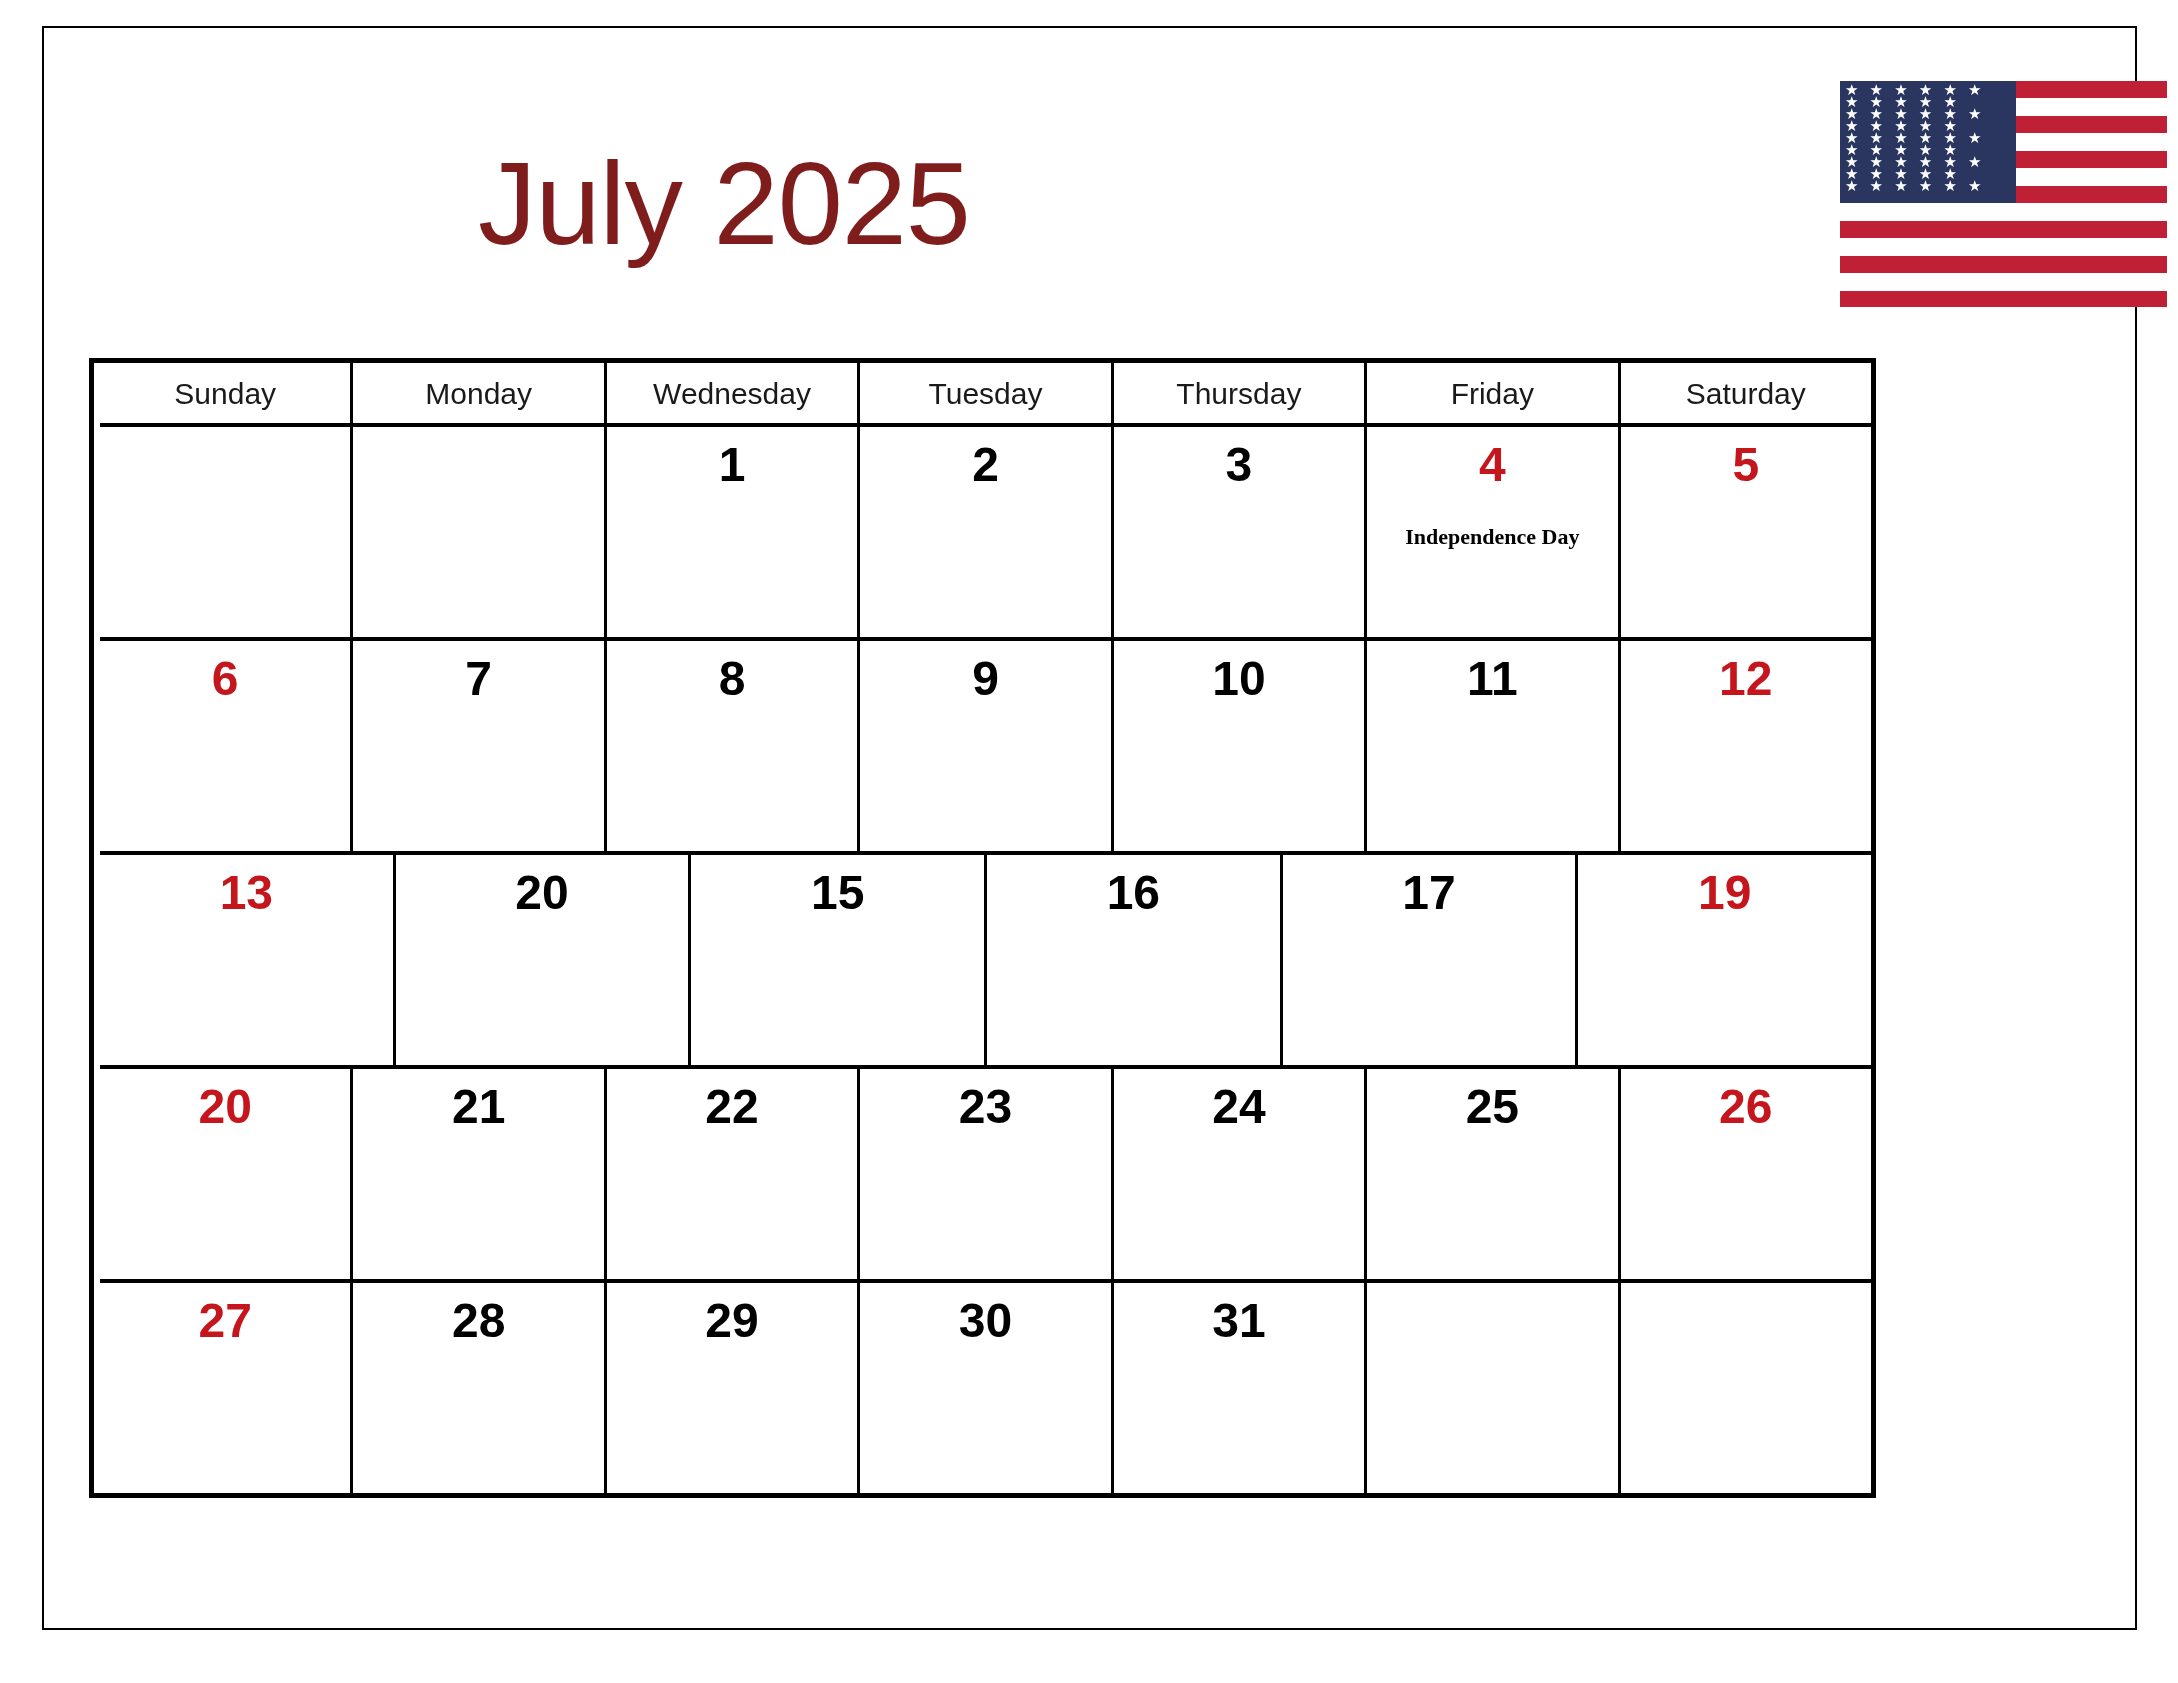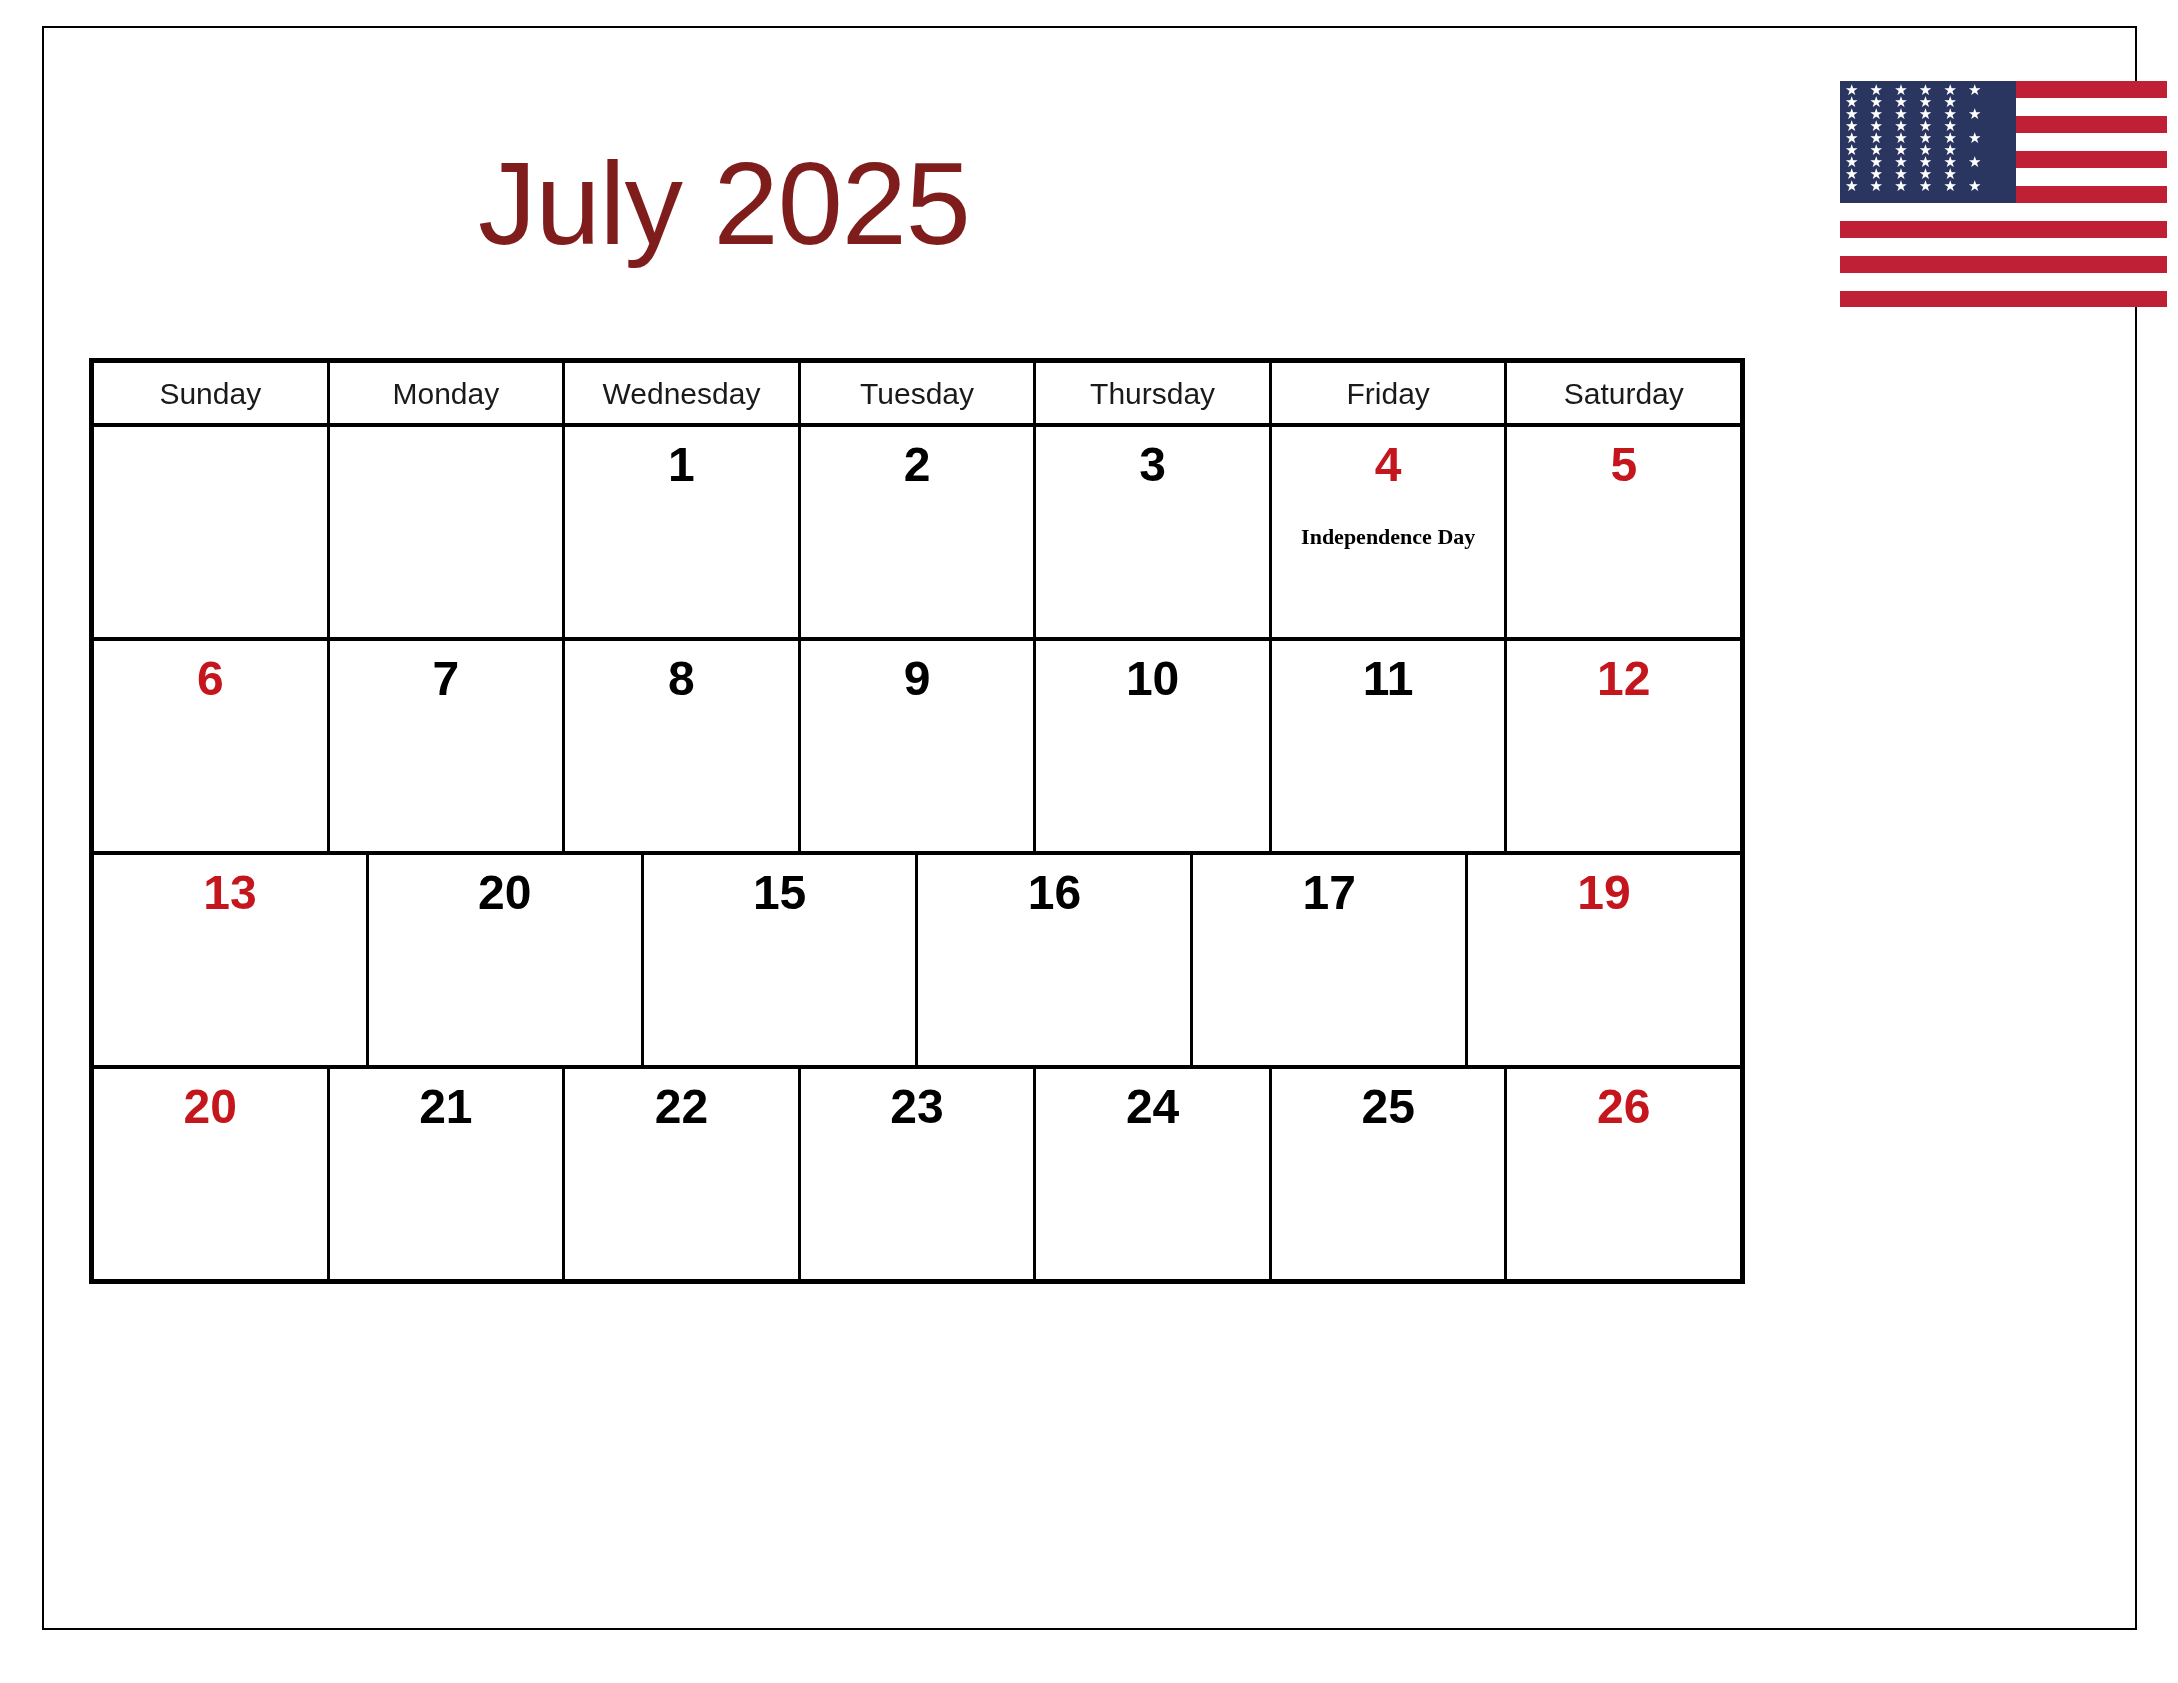--- a/index.html
+++ b/index.html
@@ -97,24 +97,25 @@
     box-sizing: border-box;
     font-family: "DejaVu Sans", sans-serif;
     white-space: pre;
   }
 
   
   .calendar {
     position: absolute;
     left: 89px;
     top: 358px;
-    width: 1656px;
+    width: 1787px;
     border: 5px solid #000000;
     box-sizing: border-box;
     background: #ffffff;
+    padding-left: 6px;
   }
 
   .dow-row {
     display: flex;
     border-bottom: 4px solid #000000;
   }
   .dow-cell {
     flex: 1 1 0;
     text-align: center;
     font-size: 30px;
@@ -288,17 +289,40 @@
           <div class="day-cell">
             <span class="day-num">24</span>
           </div>
           <div class="day-cell">
             <span class="day-num">25</span>
           </div>
           <div class="day-cell">
             <span class="day-num weekend">26</span>
           </div>
         </div>
+        <div class="week-row">
+          <div class="day-cell">
+            <span class="day-num weekend">27</span>
+          </div>
+          <div class="day-cell">
+            <span class="day-num">28</span>
+          </div>
+          <div class="day-cell">
+            <span class="day-num">29</span>
+          </div>
+          <div class="day-cell">
+            <span class="day-num">30</span>
+          </div>
+          <div class="day-cell">
+            <span class="day-num">31</span>
+          </div>
+          <div class="day-cell empty">
+            <span class="day-num"></span>
+          </div>
+          <div class="day-cell empty">
+            <span class="day-num weekend"></span>
+          </div>
+        </div>
       </div>
   </div>
 
 </div>
 
 
 </body></html>

